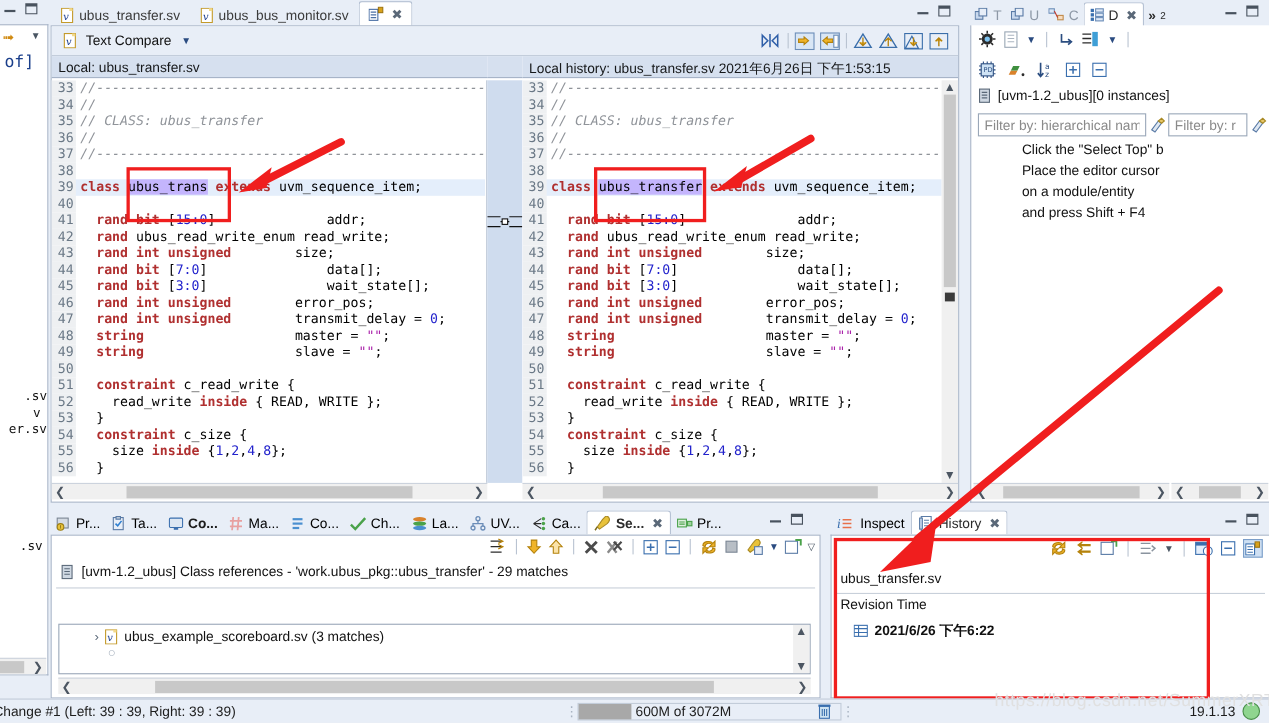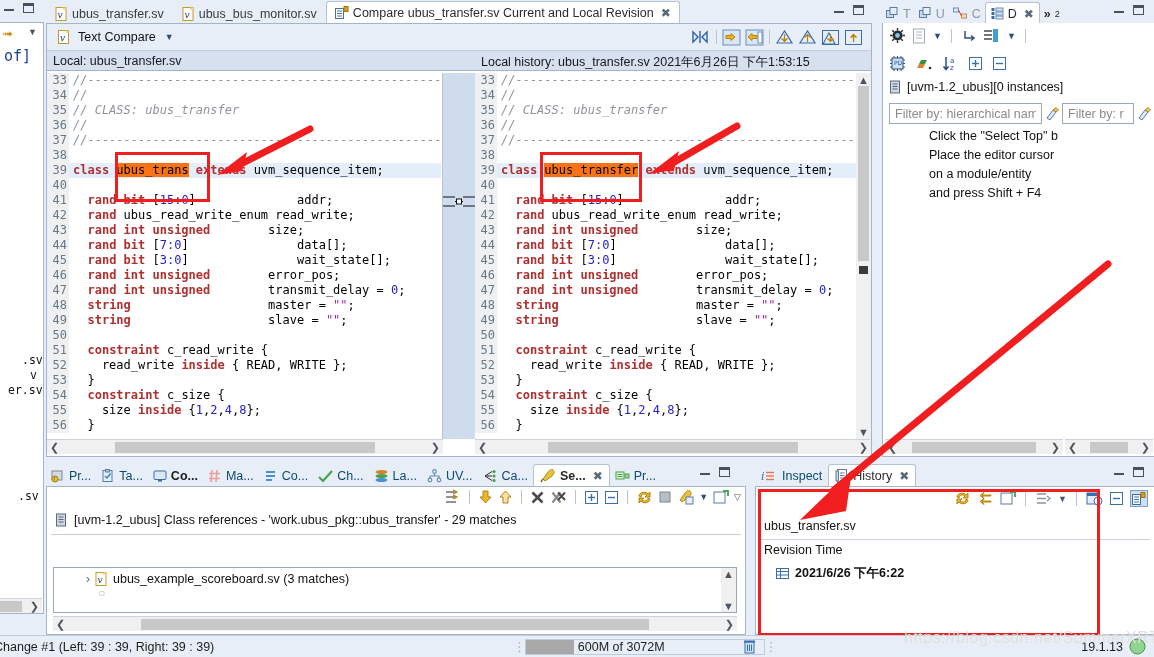--- a/index.html
+++ b/index.html
@@ -25,21 +25,21 @@
     height: 22px; padding: 0 8px; font-size: 12.5px; color: #2b2b2b;
     border: 1px solid transparent; border-bottom: none;
     background: transparent; white-space: nowrap; cursor: default;
   }
   .tab.inactive { color: #3b3b3b; }
   .tab.active {
     background: #ffffff; border-color: #b6c2d4; border-bottom-color:#fff;
     border-top-left-radius: 3px; border-top-right-radius: 3px;
   }
   .tab .xmark { font-size: 12px; color: #5a6878; margin-left: 3px; }
-  .dimtab { color: #0c4a6e; }
+  .dimtab { color: #000000; }
   .dimtab.bold { color:#1b1b1b; font-weight:bold; }
 
   .minmax { display: flex; align-items: center; gap: 9px; color:#4a5663; }
   .min-ico { width: 10px; height: 2px; background: #48525e; display:inline-block; margin-bottom:-4px;}
   .max-ico { width: 11px; height: 10px; border: 1px solid #48525e; border-top-width:3px; display:inline-block;}
 
   .toolbar { display:flex; align-items:center; gap:6px; }
   .sep { width:1px; height:14px; background:#b9c3d1; display:inline-block; margin:0 3px; }
 
   
@@ -53,21 +53,21 @@
   .code {
     font-family: "DejaVu Sans Mono", monospace;
     font-size: 12px; line-height: 15px; white-space: pre;
   }
   .ln { display:inline-block; width:22px; text-align:right; color:#6a7886;
         background:#eef0f2; margin-right:4px; padding-right:2px;}
   .kwr { color:#b03030; font-weight:bold; }
   .cm { color:#8f9399; font-style:italic; }
   .num { color:#2222cc; }
   .str { color:#aa22aa; }
-  .hl { background:#f97316; }
+  .hl { background:#c4b5fd; }
   .diffline { background:#e4eefb; }
 
   
   .hscroll { background:#f0f0f0; border-top:1px solid #ccd3dd; height:15px;
              display:flex; align-items:center; justify-content:space-between; }
   .hthumb { background:#c8c8c8; height:11px; }
   .arrw { color:#4c5662; font-size:11px; padding:0 3px; }
   .vscroll { background:#f0f0f0; width:15px; display:flex; flex-direction:column;
              align-items:center; justify-content:space-between; }
   .vthumb { background:#c8c8c8; width:11px; }
@@ -142,21 +142,20 @@
     <div class="tab active" style="height:23px;">
       <span class="ico">
         <svg width="14" height="14" viewBox="0 0 14 14">
           <rect x="0.5" y="2.5" width="8" height="10" fill="#fff" stroke="#4a6fa5"></rect>
           <line x1="2" y1="5" x2="7" y2="5" stroke="#4a6fa5"></line>
           <line x1="2" y1="7.5" x2="7" y2="7.5" stroke="#4a6fa5"></line>
           <line x1="2" y1="10" x2="7" y2="10" stroke="#4a6fa5"></line>
           <rect x="9" y="0.5" width="4" height="5" fill="#d9a21a" stroke="#9c7312"></rect>
         </svg>
       </span>
-      <span>Compare ubus_transfer.sv Current and Local Revision</span>
       <span class="xmark">✖</span>
     </div>
   </div>
   <div class="minmax" style="position:absolute;right:290px;top:5px;">
     <span class="min-ico"></span>
     <span class="max-ico"></span>
   </div>
 
   <div class="panel" style="left:46px;top:23px;width:826px;height:434px;">
 

